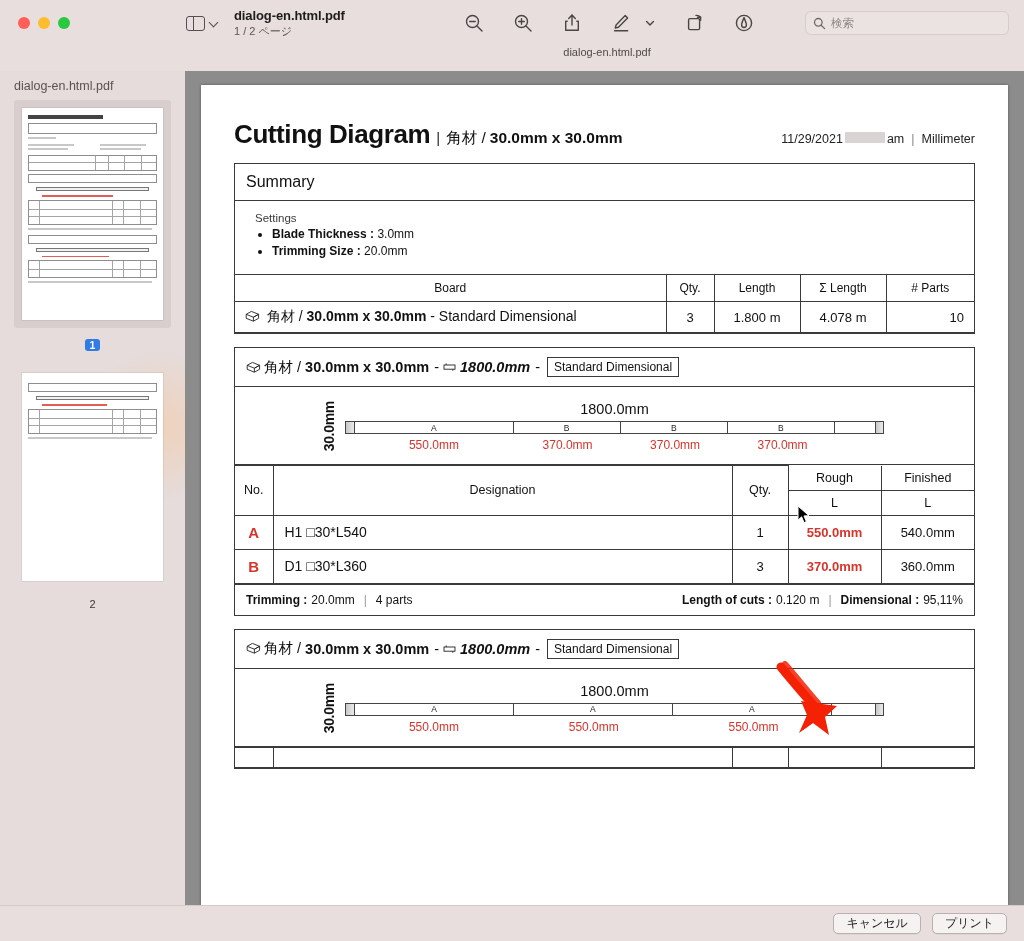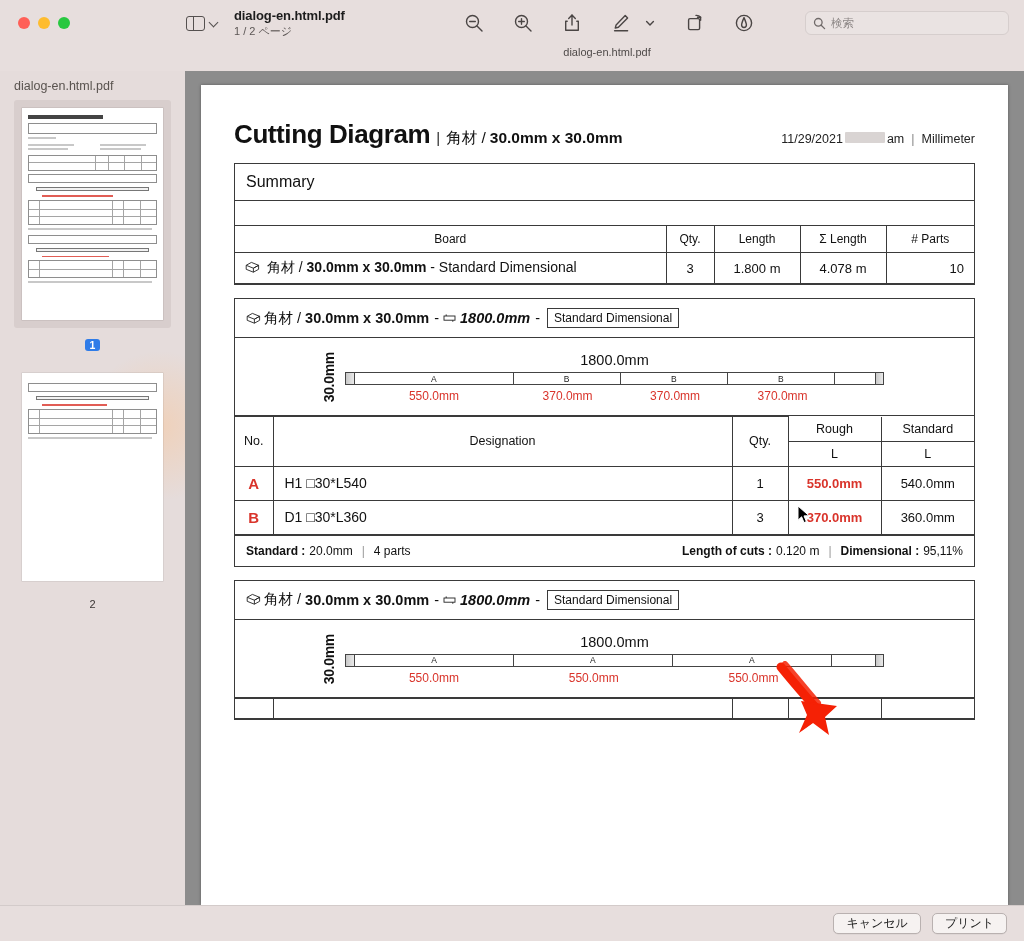--- a/index.html
+++ b/index.html
@@ -527,20 +527,33 @@
             <span>am</span>
             <span class="vbar">|</span>
             <span>Millimeter</span>
           </span>
         </div>
 
 
         <div class="boxed">
           <div class="summary-title">Summary</div>
           <div class="summary-body">
+            <div class="summary-col">
+              <h4>Settings</h4>
+              <ul>
+                <li>
+                  <b>Blade Thickness :</b>
+                  <span>3.0mm</span>
+                </li>
+                <li>
+                  <b>Trimming Size :</b>
+                  <span>20.0mm</span>
+                </li>
+              </ul>
+            </div>
           </div>
 
           <table class="grid board-tbl">
             <tbody>
                 <tr>
               <th class="noleft">Board</th>
               <th style="width:48px">Qty.</th>
               <th style="width:86px">Length</th>
               <th style="width:86px">Σ Length</th>
               <th style="width:88px" class="noright"># Parts</th>
@@ -626,21 +639,21 @@
             </div>
           </div>
 
           <table class="parts">
             <tbody>
                 <tr>
               <th class="noleft" rowspan="2" style="width:38px">No.</th>
               <th rowspan="2">Designation</th>
               <th rowspan="2" style="width:56px">Qty.</th>
               <th style="width:93px" class="nob-top">Rough</th>
-              <th style="width:93px" class="nob-top noright">Standard</th>
+              <th style="width:93px" class="nob-top noright">Finished</th>
             </tr>
             <tr>
               <th>L</th>
               <th class="noright">L</th>
             </tr>
             <tr>
               <td class="letter noleft">A</td>
               <td class="desig">H1 □30*L540</td>
               <td>1</td>
               <td class="rough">550.0mm</td>
@@ -650,21 +663,21 @@
               <td class="letter noleft">B</td>
               <td class="desig">D1 □30*L360</td>
               <td>3</td>
               <td class="rough">370.0mm</td>
               <td class="noright">360.0mm</td>
             </tr>
           </tbody>
             </table>
 
           <div class="parts-footer">
-            <b>Standard :</b>
+            <b>Trimming :</b>
             <span style="margin-left:4px">20.0mm</span>
             <span class="sep">|</span>
             <span>4 parts</span>
             <span class="right">
               <b>Length of cuts :</b>
               <span style="margin-left:4px">0.120 m</span>
               <span class="sep">|</span>
               <b>Dimensional :</b>
               <span style="margin-left:4px">95,11%</span>
             </span>

